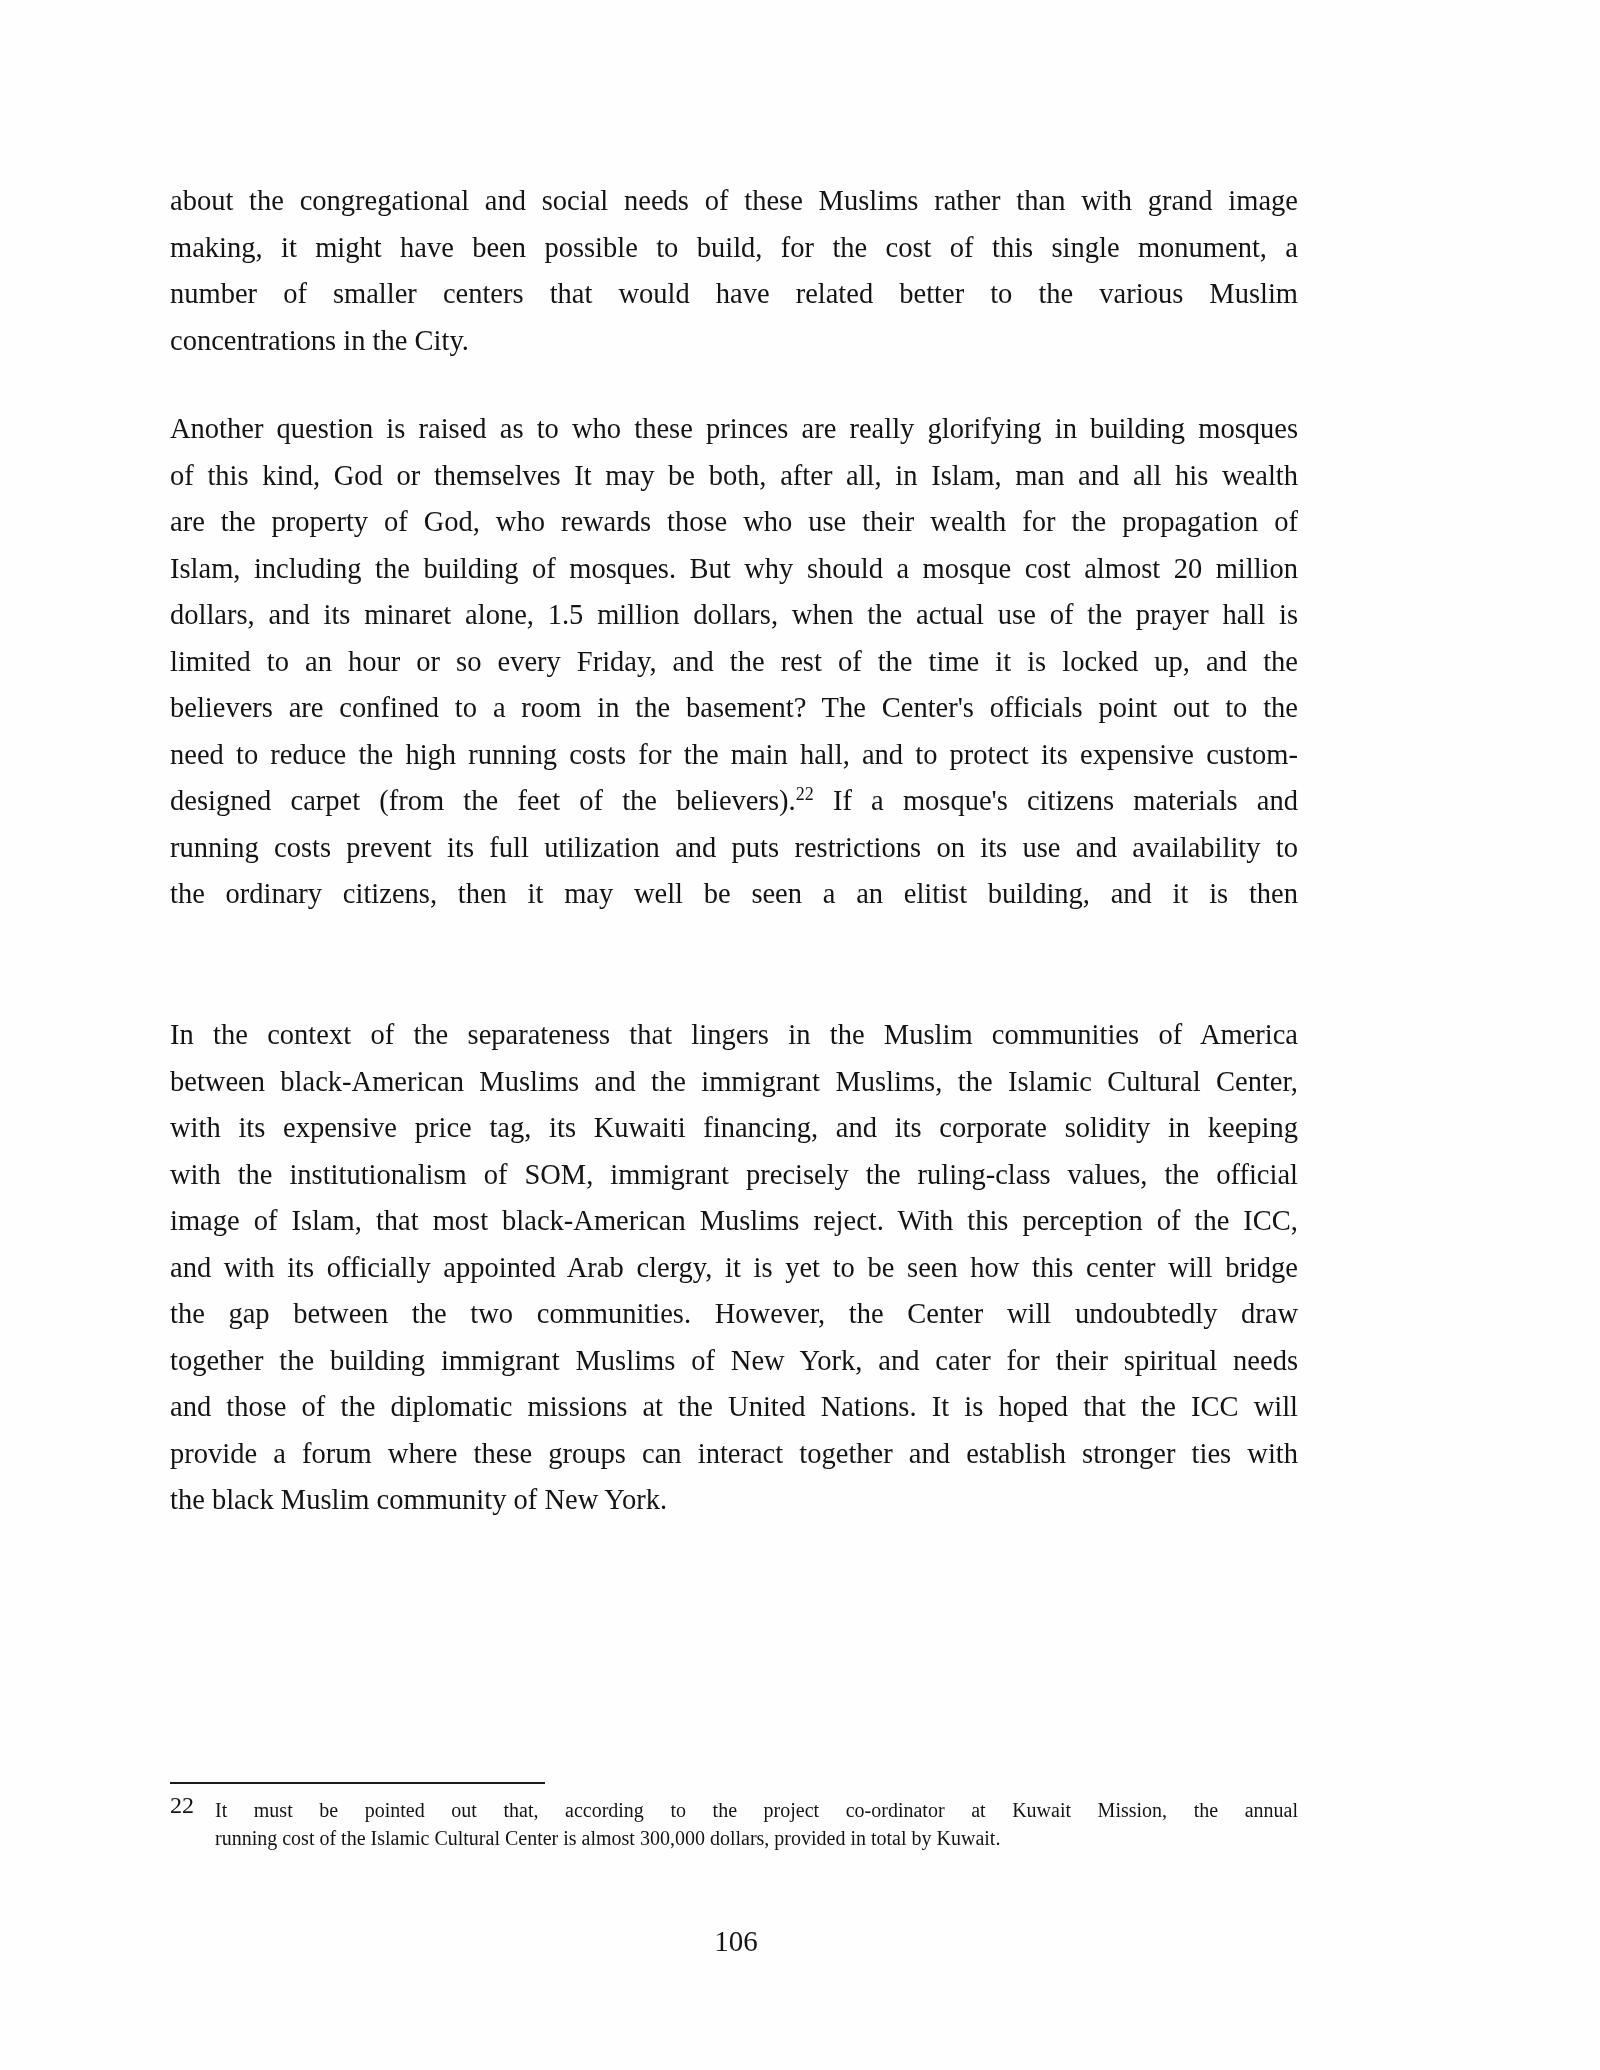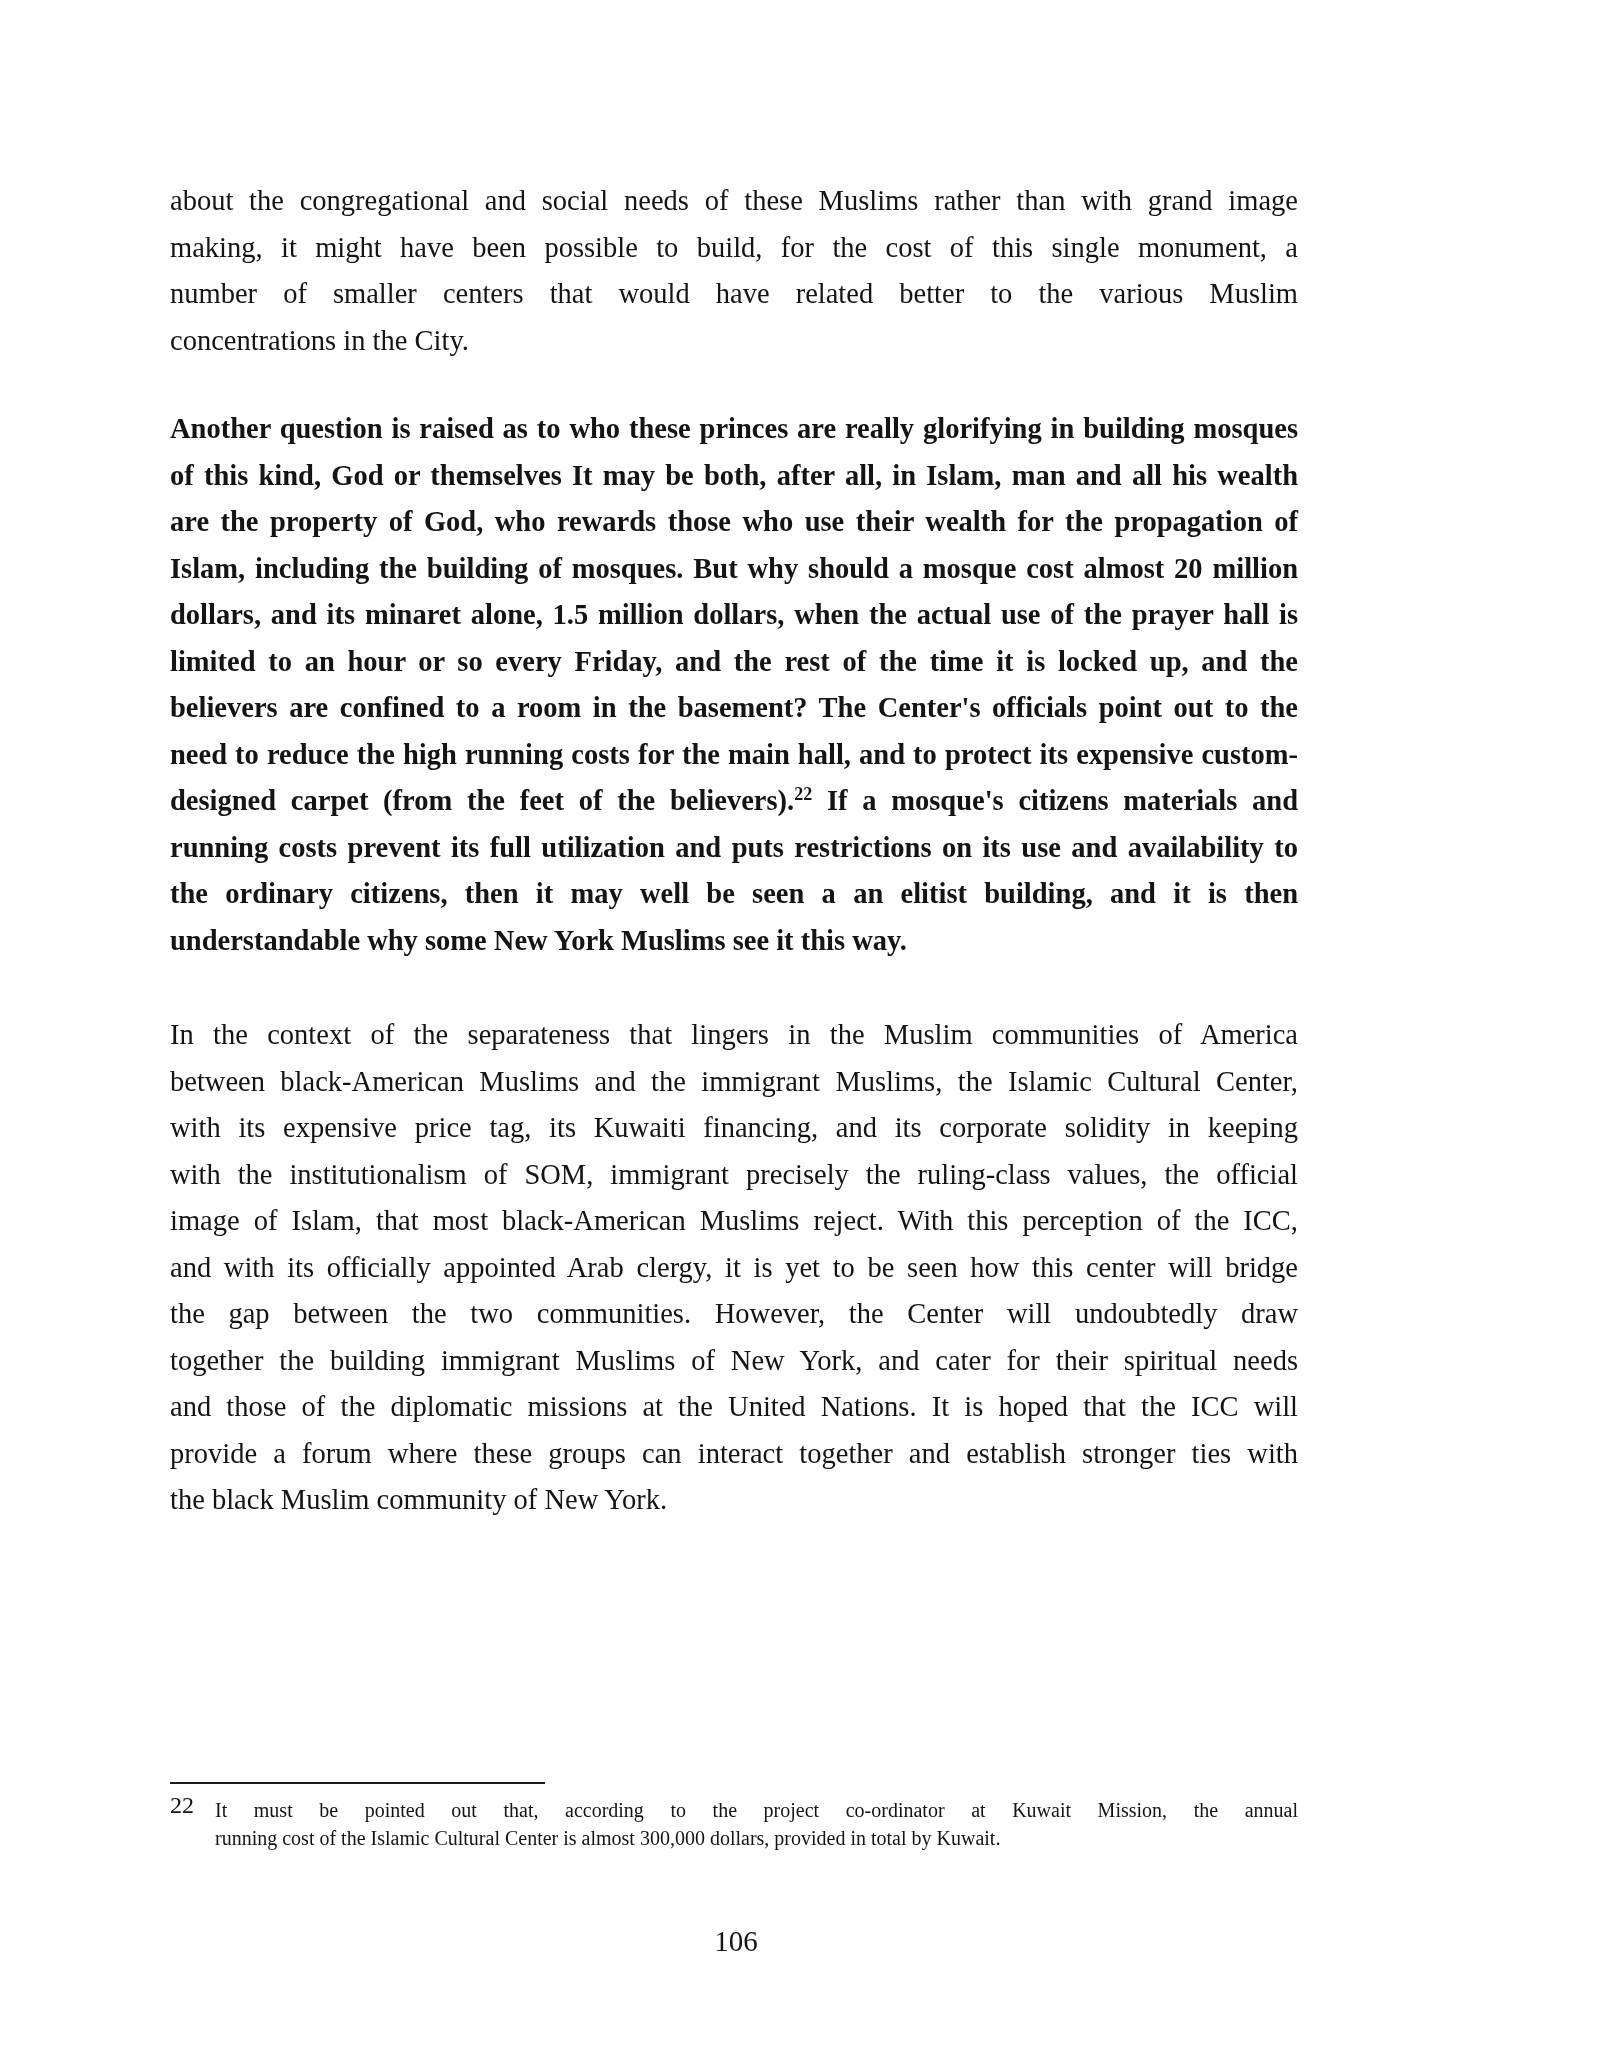--- a/index.html
+++ b/index.html
@@ -11,21 +11,21 @@
   .page { position: absolute; left: 0; top: 0; width: 1600px; height: 2070px; background: #fefefe; }
   .para { position: absolute; left: 170px; width: 1128px; }
   .line {
     display: block; height: 46.5px; line-height: 46.5px;
     font-size: 28.5px; text-align: justify; text-align-last: justify;
     white-space: nowrap; overflow: visible;
   }
   .line.last { text-align-last: left; }
   .line sup { font-size: 18px; vertical-align: 10px; line-height: 0; }
   #p1 { top: 178px; }
-  #p2 { top: 406px; font-weight: bold; }
+  #p2 { top: 406px; }
   #p3 { top: 1012px; }
   .fn-rule { position: absolute; left: 170px; top: 1782px; width: 375px; height: 0; border-top: 2px solid #1a1a1a; }
   .footnote { position: absolute; left: 170px; top: 1796px; width: 1128px; }
   .fn-mark { position: absolute; left: 0; top: -4px; font-size: 24px; }
   .fn-body { position: absolute; left: 45px; width: 1083px; }
   .fn-line { display: block; height: 28px; line-height: 28px; font-size: 20px; text-align: justify; text-align-last: justify; white-space: nowrap; }
   .fn-line.last { text-align-last: left; }
   .page-num { position: absolute; left: 0; width: 1600px; top: 1925px; text-align: center; font-size: 29px; margin-left: 7px; }
   .page-num span { position: relative; left: -71px; }
 </style>
@@ -46,21 +46,20 @@
     <span class="line">of this kind, God or themselves It may be both, after all, in Islam, man and all his wealth</span>
     <span class="line">are the property of God, who rewards those who use their wealth for the propagation of</span>
     <span class="line">Islam, including the building of mosques. But why should a mosque cost almost 20 million</span>
     <span class="line">dollars, and its minaret alone, 1.5 million dollars, when the actual use of the prayer hall is</span>
     <span class="line">limited to an hour or so every Friday, and the rest of the time it is locked up, and the</span>
     <span class="line">believers are confined to a room in the basement? The Center's officials point out to the</span>
     <span class="line">need to reduce the high running costs for the main hall, and to protect its expensive custom-</span>
     <span class="line"><span>designed carpet  (from the feet of the believers).</span><sup>22</sup><span> If a mosque's citizens materials and</span></span>
     <span class="line">running costs prevent its full utilization and puts restrictions on its use and availability to</span>
     <span class="line">the ordinary citizens, then it may well be seen a an elitist building, and it is then</span>
-    <span class="line last">understandable why some New York Muslims see it this way.</span>
   </div>
 
   <div class="para" id="p3">
     <span class="line">In the context of the separateness that lingers in the Muslim communities of America</span>
     <span class="line">between black-American Muslims and the immigrant Muslims, the Islamic Cultural Center,</span>
     <span class="line">with its expensive price tag, its Kuwaiti financing, and its corporate solidity in keeping</span>
     <span class="line">with the institutionalism of SOM, immigrant precisely the ruling-class values, the official</span>
     <span class="line">image of Islam, that most black-American Muslims reject. With this perception of the ICC,</span>
     <span class="line">and with its officially appointed Arab clergy, it is yet to be seen how this center will bridge</span>
     <span class="line">the gap between the two communities. However, the Center will undoubtedly draw</span>

